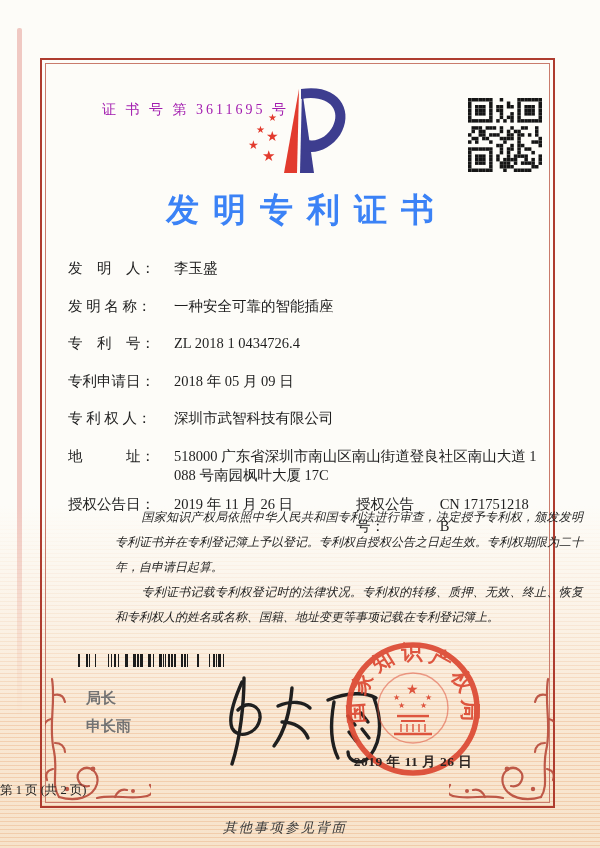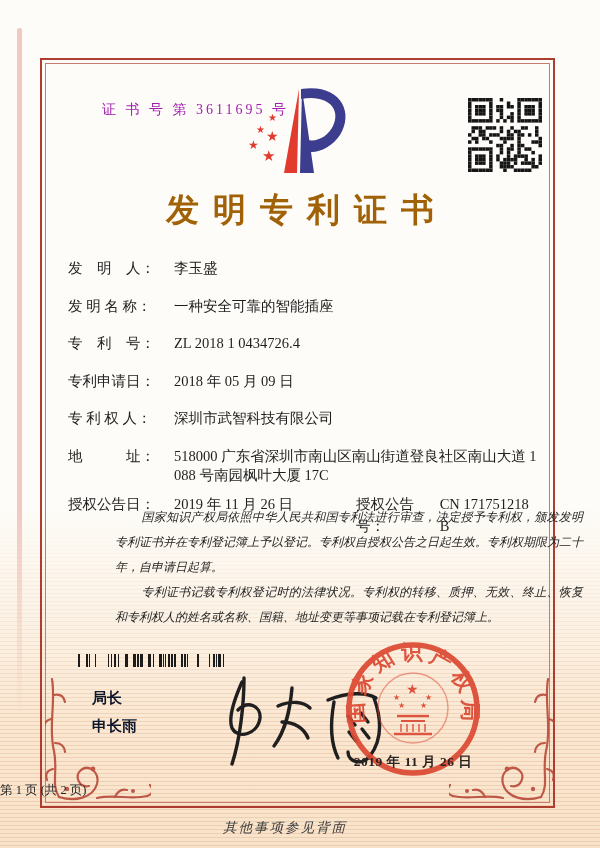--- a/index.html
+++ b/index.html
@@ -33,39 +33,39 @@
   .ornament.left { left:45px; top:677px; }
   .ornament.right { left:449px; top:677px; transform:scaleX(-1); }
 
   .cert-no { position:absolute; left:62px; top:101px; font-size:14px; letter-spacing:3px; color:#a21caf;margin-left:40px; }
 
   .logo { position:absolute; left:238px; top:83px; width:124px; height:94px; }
 
   .qr { position:absolute; left:468px; top:98px; width:74px; height:74px; }
 
   .title { position:absolute; left:0; top:188px; width:600px; text-align:center;
-    font-size:33px; font-weight:bold; letter-spacing:14px; text-indent:14px; color:#a16207; }
+    font-size:33px; font-weight:bold; letter-spacing:14px; text-indent:14px; color:#3b82f6; }
 
   .fields { position:absolute; left:68px; top:257px; width:472px; font-size:14.5px; color:#1e1e1e; }
   .frow { display:flex; margin-bottom:15.5px; line-height:22px; }
   .flabel { flex:0 0 106px; color:#222; }
   .fvalue { flex:1; }
   .addr-val { line-height:19px; padding-top:2px; }
   .grant-row { display:flex; margin-top:2px; line-height:22px; }
   .grant-row .flabel2 { margin-left:22px; }
   .grant-row .gval { margin-right:2px; }
 
   .body-text { position:absolute; left:67px; top:505px; width:468px;
     font-size:12px; line-height:25px; font-style:italic; color:#1f1f1f; text-align:justify;margin-left:48px; }
   .body-text p { text-indent:2.2em; }
 
   .barcode { position:absolute; left:78px; top:654px; width:146px; height:13px; }
 
-  .signer { position:absolute; left:92px; top:684px; font-family:"Liberation Sans","DejaVu Sans",sans-serif;
-    font-size:15px; font-weight:600; color:#0f172a; line-height:28px; }
+  .signer { position:absolute; left:86px; top:684px; font-family:"Liberation Sans","DejaVu Sans",sans-serif;
+    font-size:15px; font-weight:600; color:#737373; line-height:28px; }
   .signature { position:absolute; left:200px; top:666px; width:212px; height:106px; }
 
   .seal { position:absolute; left:338px; top:634px; width:150px; height:150px; opacity:.93; }
   .seal-date { position:absolute; left:336px; top:753px; width:154px; text-align:center;
     font-size:13.5px; font-weight:bold; color:#2b2320; letter-spacing:.5px; z-index:5; }
 
   .page-num { position:absolute; left:0; top:782px; width:600px; text-align:left; font-size:12.5px; color:#222; }
   .back-note { position:absolute; left:0; top:819px; width:570px; text-align:center;
     font-size:13.5px; font-style:italic; letter-spacing:2px; color:#3a3a3a; }
 </style>

